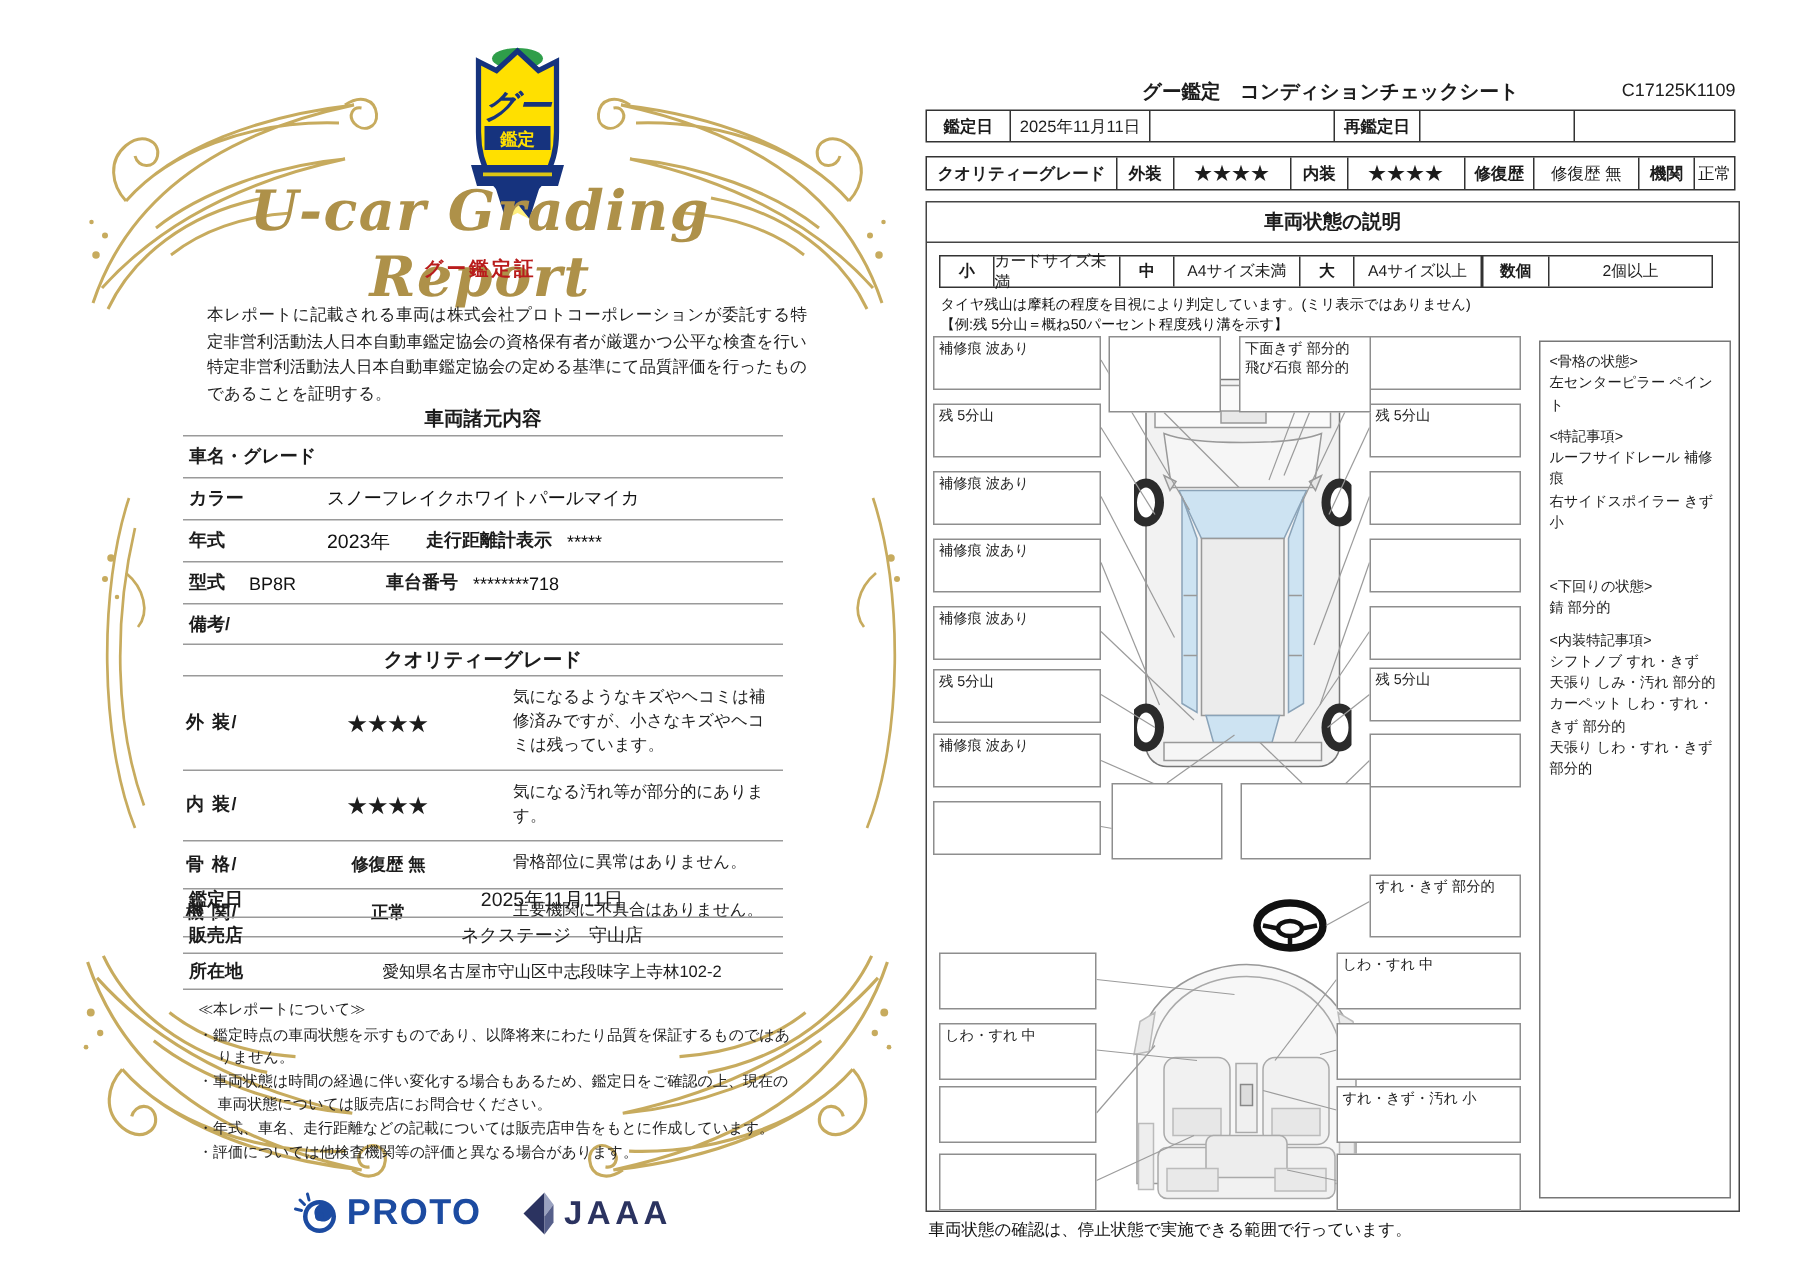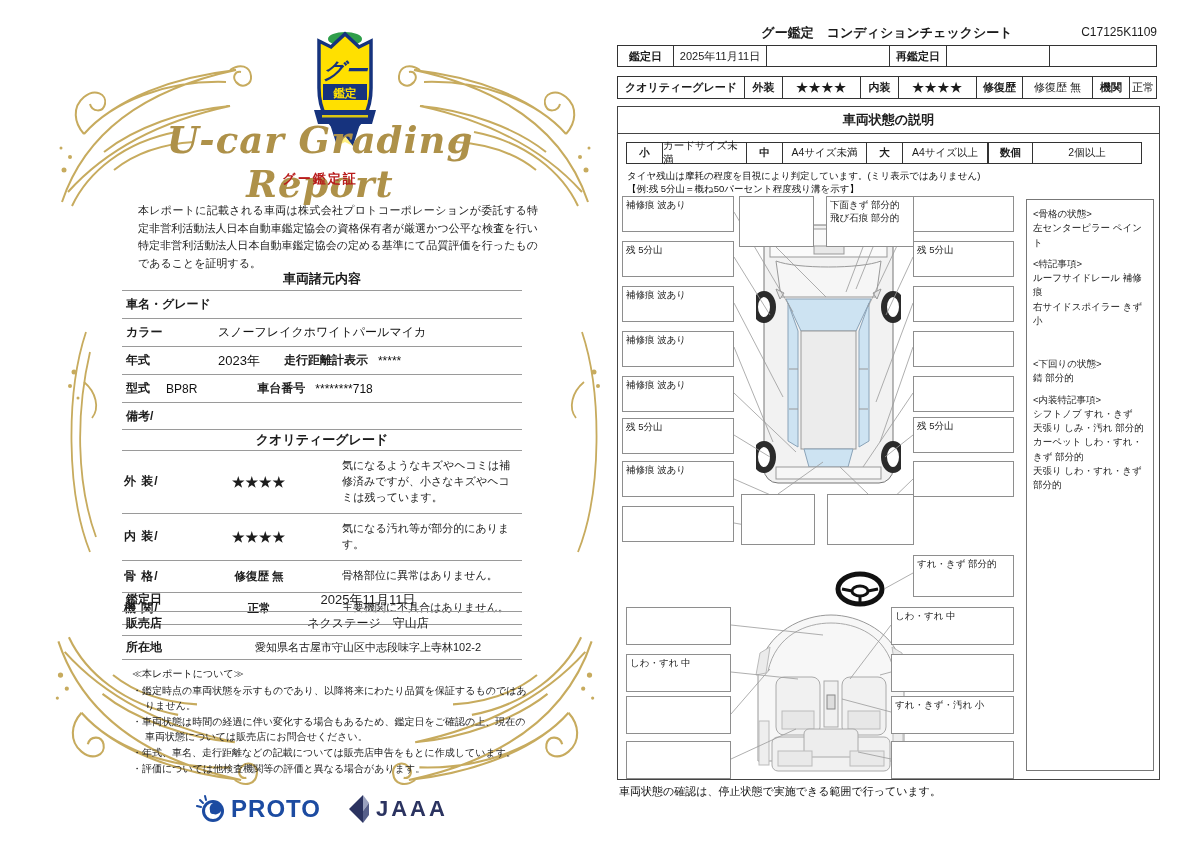--- a/index.html
+++ b/index.html
@@ -39,21 +39,21 @@
     font-size:10px; line-height:1.5; color:#222; }
   .about-head { margin-bottom:2px; }
   .about li { list-style:none; padding-left:13px; text-indent:-13px; margin-bottom:1px; }
   .logos { position:absolute; left:82px; top:772px; width:400px; display:flex; justify-content:center; align-items:center; gap:26px; }
   .logo-proto { display:flex; align-items:center; gap:5px; }
   .logo-proto-text { font-size:24px; font-weight:bold; color:#1c4ba1; letter-spacing:1px; }
   .logo-jaaa { display:flex; align-items:center; gap:5px; }
   .logo-jaaa-text { font-size:22px; font-weight:bold; color:#2b3360; letter-spacing:3px; }
 
   
-  .sheet { position:absolute; left:600px; top:16px; width:570px; height:800px; font-size:12px; }
+  .sheet { position:absolute; left:600px; top:44px; width:570px; height:800px; font-size:12px; }
   .sheet-title { position:absolute; left:17px; top:8px; width:540px; text-align:center; font-size:13px; font-weight:bold; }
   .sheet-code { position:absolute; right:13px; top:9px; font-size:12px; }
   .tbl { position:absolute; display:flex; border:1px solid #333; background:#fff; }
   .cell { border-right:1px solid #333; display:flex; align-items:center; justify-content:center;
     font-size:11px; padding:0 2px; text-align:center; }
   .cell:last-child { border-right:0; }
   .cell.b { font-weight:bold; }
   .stars { font-size:13px; font-weight:bold; letter-spacing:1px; }
   .mainbox { position:absolute; left:17px; top:90px; width:543px; height:674px; border:1px solid #444; background:#fff; }
   .mainbox-title { height:27px; border-bottom:1px solid #444; display:flex; align-items:center; justify-content:center;

